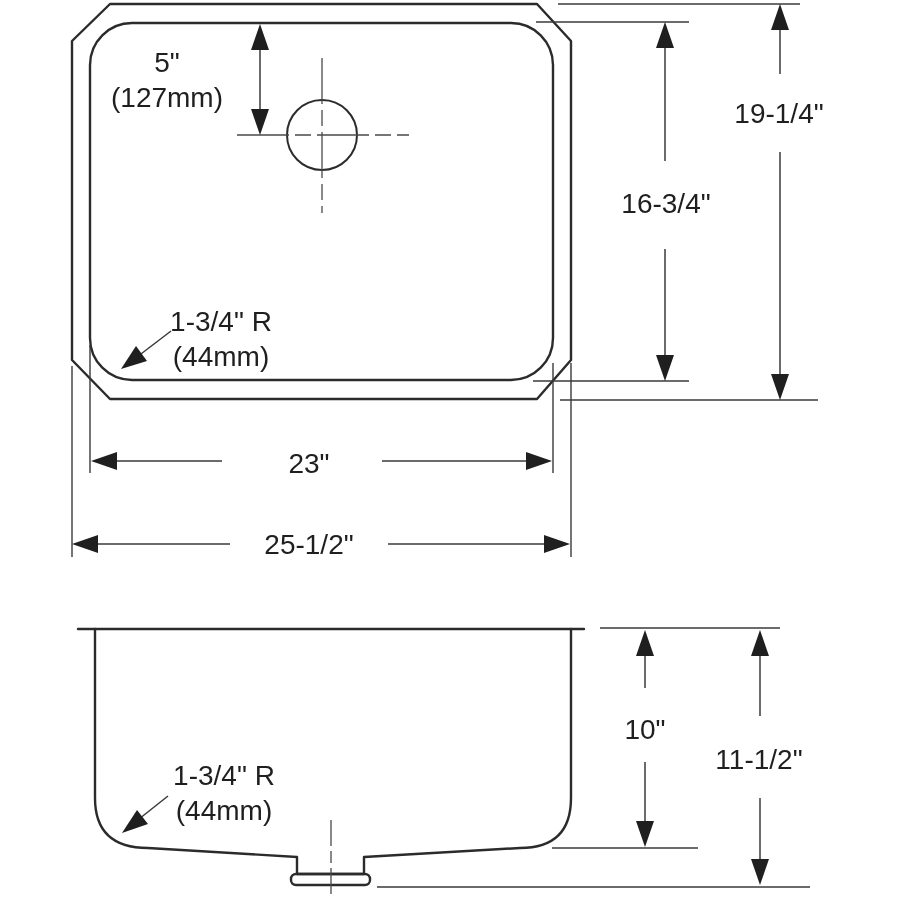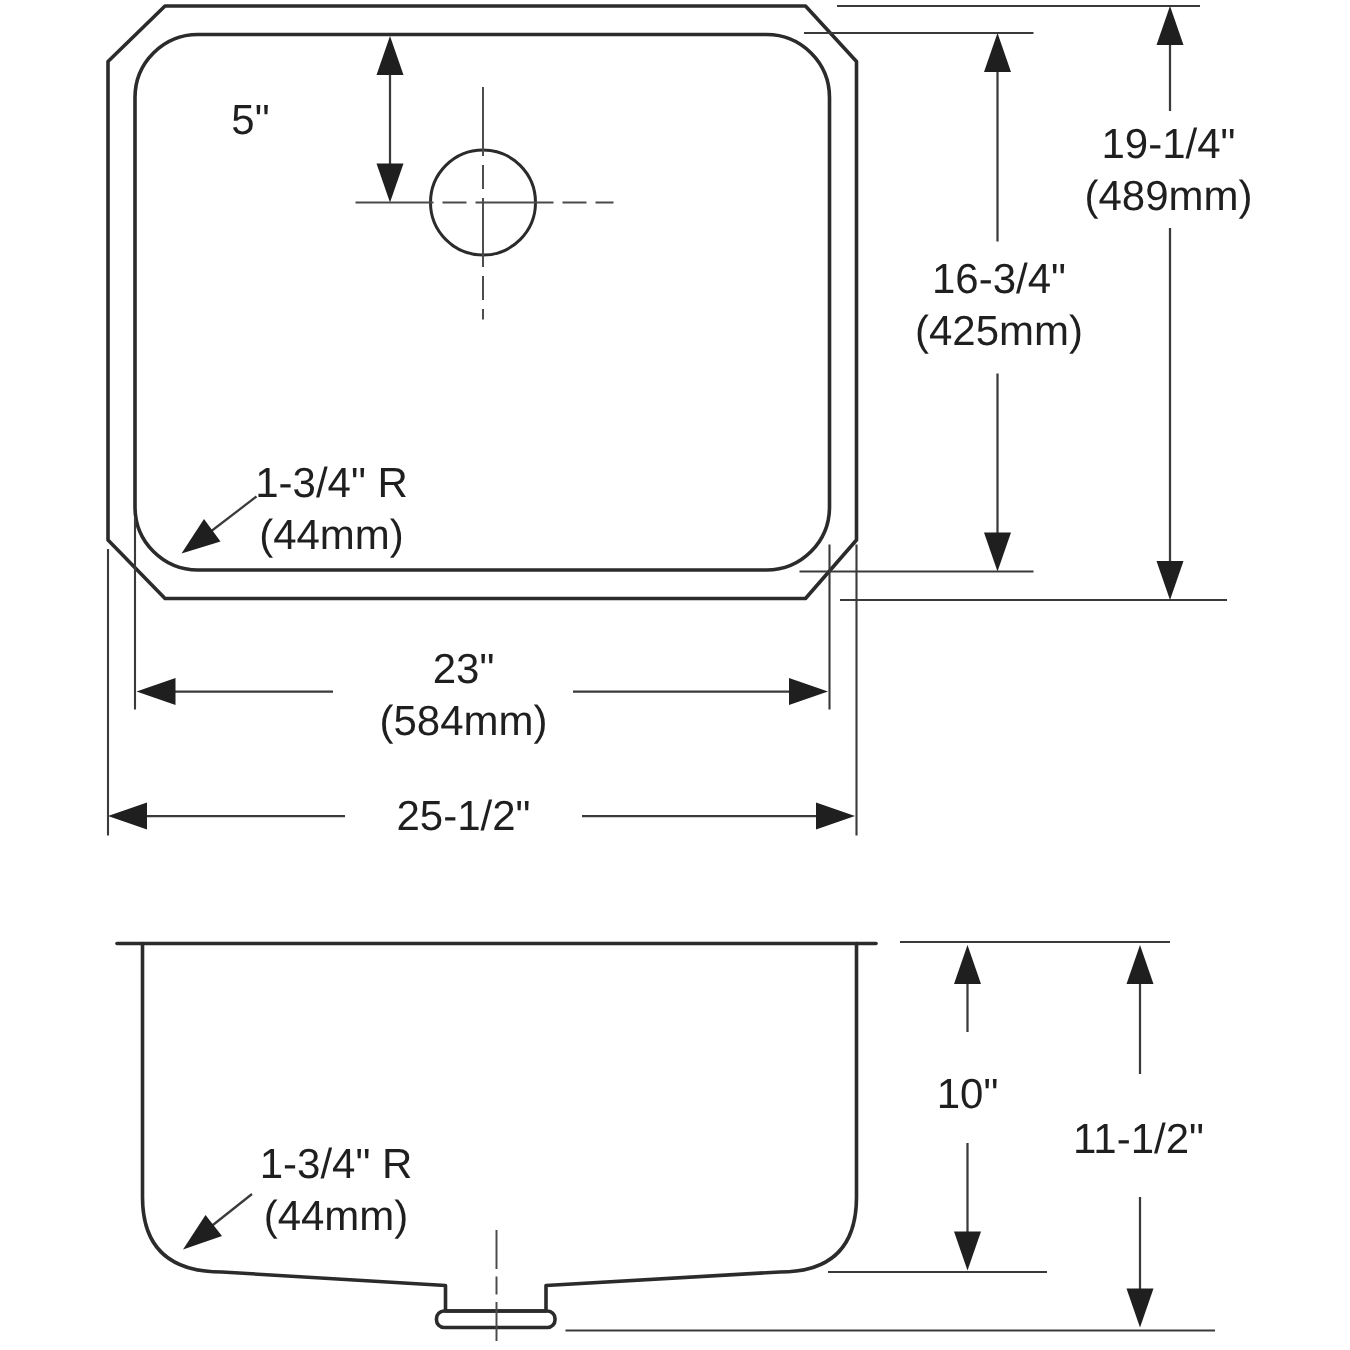--- a/index.html
+++ b/index.html
@@ -108,40 +108,38 @@
       <polygon class="ah" points="760,630 751,656 769,656"></polygon>
       <polygon class="ah" points="760,885 751,859 769,859"></polygon>
 
       <line class="dim" x1="168" y1="796" x2="139" y2="819"></line>
       <polygon class="ah" points="122,833 137,810 148,824"></polygon>
     </g>
   </svg>
 
   <div class="label" style="left:167px;top:80px">
     <span>5"</span>
+    <span>(127mm)</span>
   </div>
 
   <div class="label" style="left:221px;top:339px">
     <span>1-3/4" R</span>
     <span>(44mm)</span>
   </div>
 
   <div class="label" style="left:666px;top:203px">
     <span>16-3/4"</span>
-    <span>(425mm)</span>
   </div>
 
   <div class="label" style="left:779px;top:113px">
     <span>19-1/4"</span>
-    <span>(489mm)</span>
   </div>
 
   <div class="label" style="left:309px;top:463px">
     <span>23"</span>
-    <span>(584mm)</span>
   </div>
 
   <div class="label" style="left:309px;top:544px">
     <span>25-1/2"</span>
   </div>
 
   <div class="label" style="left:224px;top:793px">
     <span>1-3/4" R</span>
     <span>(44mm)</span>
   </div>

